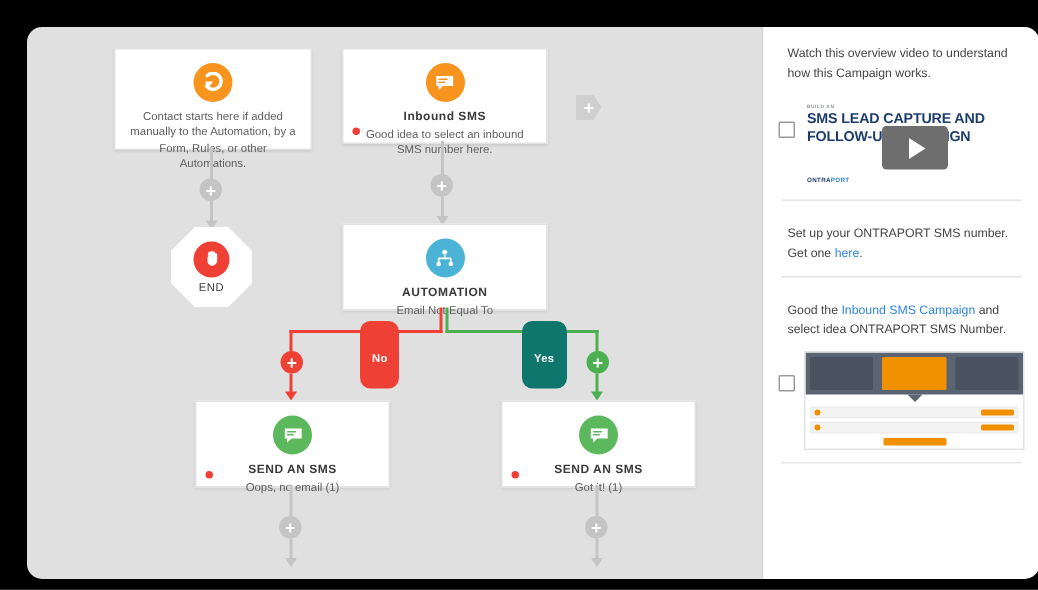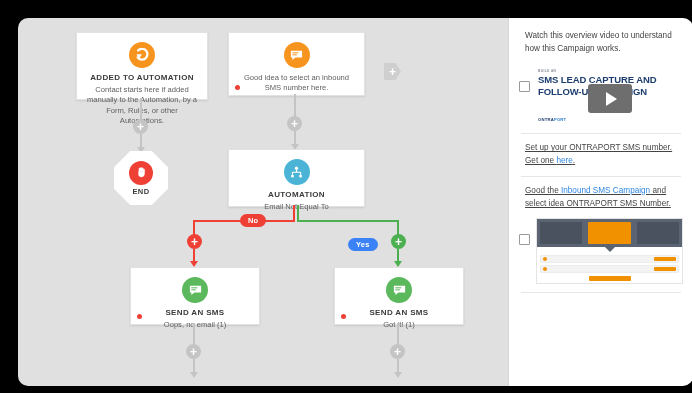--- a/index.html
+++ b/index.html
@@ -53,21 +53,21 @@
     position:absolute;left:50%;top:50%;transform:translate(-50%,-38%);
     width:44px;height:29px;background:#6e6e6e;border-radius:3px;
     display:flex;align-items:center;justify-content:center;
   }
   .play-tri{
     width:0;height:0;border-left:11px solid #fff;
     border-top:7px solid transparent;border-bottom:7px solid transparent;
     margin-left:3px;
   }
   .panel-step{
-    color:#444;font-size:8.2px;line-height:1.55;margin:0 0 8px 6px;padding-right:4px;text-decoration:underline;
+    color:#444;font-size:8.2px;line-height:1.55;margin:16px 0 8px 6px;padding-right:4px;
   }
   .lnk{color:#2f86e0;}
   .divider{height:1px;background:#e6e6e6;margin:7px 2px 8px 2px;}
 
   
   .shot-card{flex:1 1 auto;height:64px;background:#fff;border:1px solid #e4e4e4;overflow:hidden;}
   .shot-top{height:28px;background:#5a6472;display:flex;}
   .shot-tile{flex:1;margin:3px;border-radius:1px;background:#49525e;}
   .shot-tile.mid{background:#f29100;}
   .shot-body{padding:3px;}
@@ -101,21 +101,21 @@
   .octagon{
     position:absolute;background:#fff;
     clip-path:polygon(30% 0,70% 0,100% 30%,100% 70%,70% 100%,30% 100%,0 70%,0 30%);
     display:flex;flex-direction:column;align-items:center;justify-content:center;
     filter:drop-shadow(0 1px 2px rgba(0,0,0,.13));
   }
   .end-icon{
     width:24px;height:24px;border-radius:50%;background:#ef4036;
     display:flex;align-items:center;justify-content:center;color:#fff;margin-bottom:2px;
   }
-  .end-label{font-size:7.5px;font-weight:bold;color:#3b3b3b;letter-spacing:.4px;}
+  .end-label{font-size:7.5px;font-weight:normal;color:#3b3b3b;letter-spacing:.4px;}
 
   
   .vline{position:absolute;width:2px;background:#c4c4c4;}
   .arrow-down{
     position:absolute;width:0;height:0;
     border-left:4px solid transparent;border-right:4px solid transparent;
     border-top:6px solid #c4c4c4;
   }
   .arrow-down.red{border-top-color:#ef4036;}
   .arrow-down.green{border-top-color:#4caf50;}
@@ -128,54 +128,54 @@
   .plus.red{background:#ef4036;}
   .plus.green{background:#4caf50;}
   .plus-tag{
     position:absolute;width:17px;height:17px;background:#cfcfcf;color:#fff;
     display:flex;align-items:center;justify-content:center;font-size:12px;font-weight:bold;
     clip-path:polygon(0 0,68% 0,100% 50%,68% 100%,0 100%);
   }
 
   .branch-label{
     position:absolute;height:13px;border-radius:7px;color:#fff;
-    font-size:7.5px;font-weight:bold;display:flex;align-items:center;
-    justify-content:center;padding:0 8px;letter-spacing:.2px;
+    font-size:7.5px;font-weight:bold;display:flex;align-items:flex-end;
+    justify-content:center;padding:16px 8px;letter-spacing:.2px;
   }
   .branch-label.no{background:#ef4036;}
-  .branch-label.yes{background:#3b82f6;margin-top:24px;}
+  .branch-label.yes{background:#0f766e;}
 
   .seg{position:absolute;background:#ef4036;}
   .seg.g{background:#4caf50;}
 </style>
 </head>
 <body>
 
 <div id="root">
 
   <div id="canvas">
 
     <div class="node" style="left:58px;top:14px;width:130px;height:66px;">
       <div class="node-icon" style="background:#f7941e;">
         <svg width="15" height="15" viewBox="0 0 20 20" aria-hidden="true">
           <path d="M4.2 3.2 A7.2 7.2 0 1 1 3.6 12.6" stroke="#fff" stroke-width="3.1" fill="none" stroke-linecap="round"></path>
           <polygon points="2.0,8.4 9.4,8.4 5.0,14.6" fill="#fff"></polygon>
         </svg>
       </div>
-      <div class="node-title">ADDED TO AUTOMATION</div>
       <div class="node-sub">Contact starts here if added manually to the Automation, by a Form, Rules, or other Automations.</div>
     </div>
 
     <div class="node" style="left:210px;top:14px;width:135px;height:62px;">
       <div class="node-icon" style="background:#f7941e;">
         <svg width="15" height="15" viewBox="0 0 20 20" aria-hidden="true">
           <path d="M2.5 3.5h15v9h-9l-4 3.5v-3.5h-2z" fill="#fff"></path>
           <path d="M5 6.4h7M5 9.1h5" stroke="#f7941e" stroke-width="1.3" stroke-linecap="round"></path>
         </svg>
       </div>
+      <div class="node-title">Inbound SMS</div>
       <div class="node-sub">Good idea to select an inbound SMS number here.</div>
       <div class="node-dot"></div>
     </div>
 
     <div class="plus-tag" style="left:366px;top:45px;">
         <span>+</span>
       </div>
 
     <div class="vline" style="left:122px;top:80px;height:22px;"></div>
     <div class="plus" style="left:115px;top:101px;">

